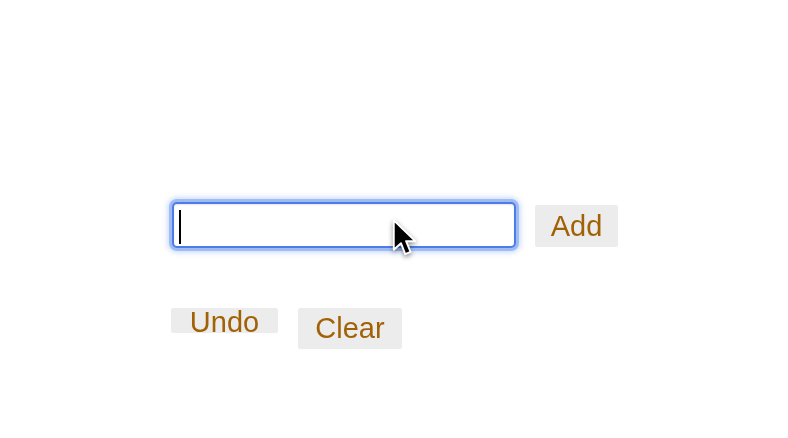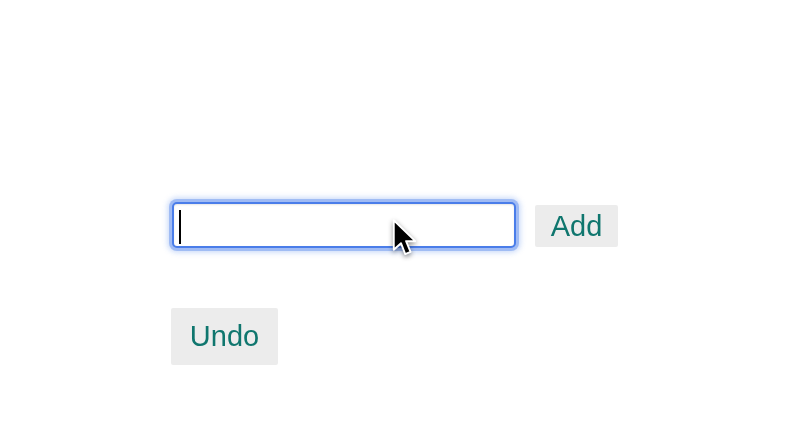--- a/index.html
+++ b/index.html
@@ -52,32 +52,32 @@
     left: 179px;
     top: 210px;
     width: 2px;
     height: 34px;
     background: #000000;
   }
   .btn {
     position: absolute;
     box-sizing: border-box;
     background: #ececec;
-    color: #0f766e;
+    color: #a16207;
     border: none;
     border-radius: 2px;
     font-family: "Liberation Sans", sans-serif;
     font-size: 29px;
     line-height: 1;
     text-align: center;
     padding: 0;
     cursor: default;
   }
   .btn-add   { left: 535px; top: 205px; width: 83px;  height: 42px; }
-  .btn-undo  { left: 171px; top: 308px; width: 107px; height: 57px; }
+  .btn-undo  { left: 171px; top: 308px; width: 107px; height: 25px; }
   .btn-clear { left: 298px; top: 308px; width: 104px; height: 41px; }
   .mouse-cursor {
     position: absolute;
     left: 392px;
     top: 218px;
     width: 26px;
     height: 40px;
     z-index: 10;
     pointer-events: none;
     filter: drop-shadow(0 2px 2.5px rgba(0, 0, 0, 0.45));
@@ -90,18 +90,19 @@
 
 
   <input class="item-input" type="text" value="" style="">
 
   <div class="text-caret"></div>
 
   <button class="btn btn-add">Add</button>
 
   <button class="btn btn-undo">Undo</button>
 
+  <button class="btn btn-clear">Clear</button>
 
   <svg class="mouse-cursor" viewBox="0 0 22 32" xmlns="http://www.w3.org/2000/svg">
     <polygon points="1.5,1 1.5,26 7.6,20.4 11.2,29.6 15.7,27.7 11.9,18.7 19.7,18.7" fill="#000000" stroke="#ffffff" stroke-width="1.6" stroke-linejoin="round"></polygon>
   </svg>
 
 </div>
 
 </body></html>

